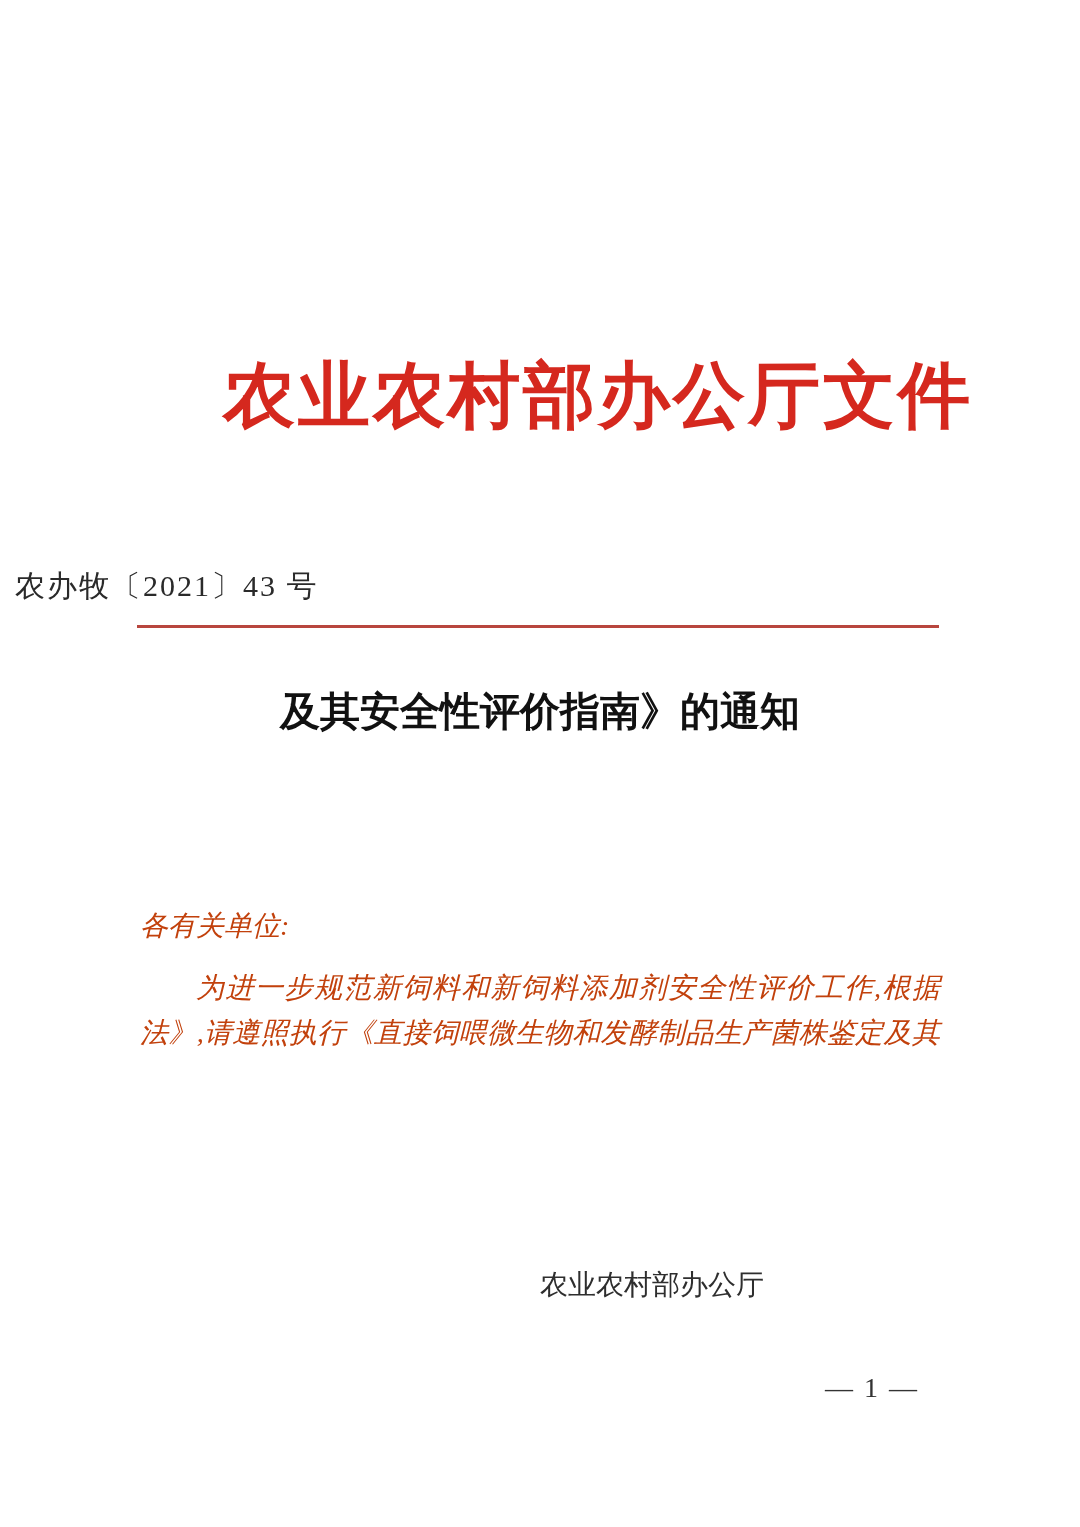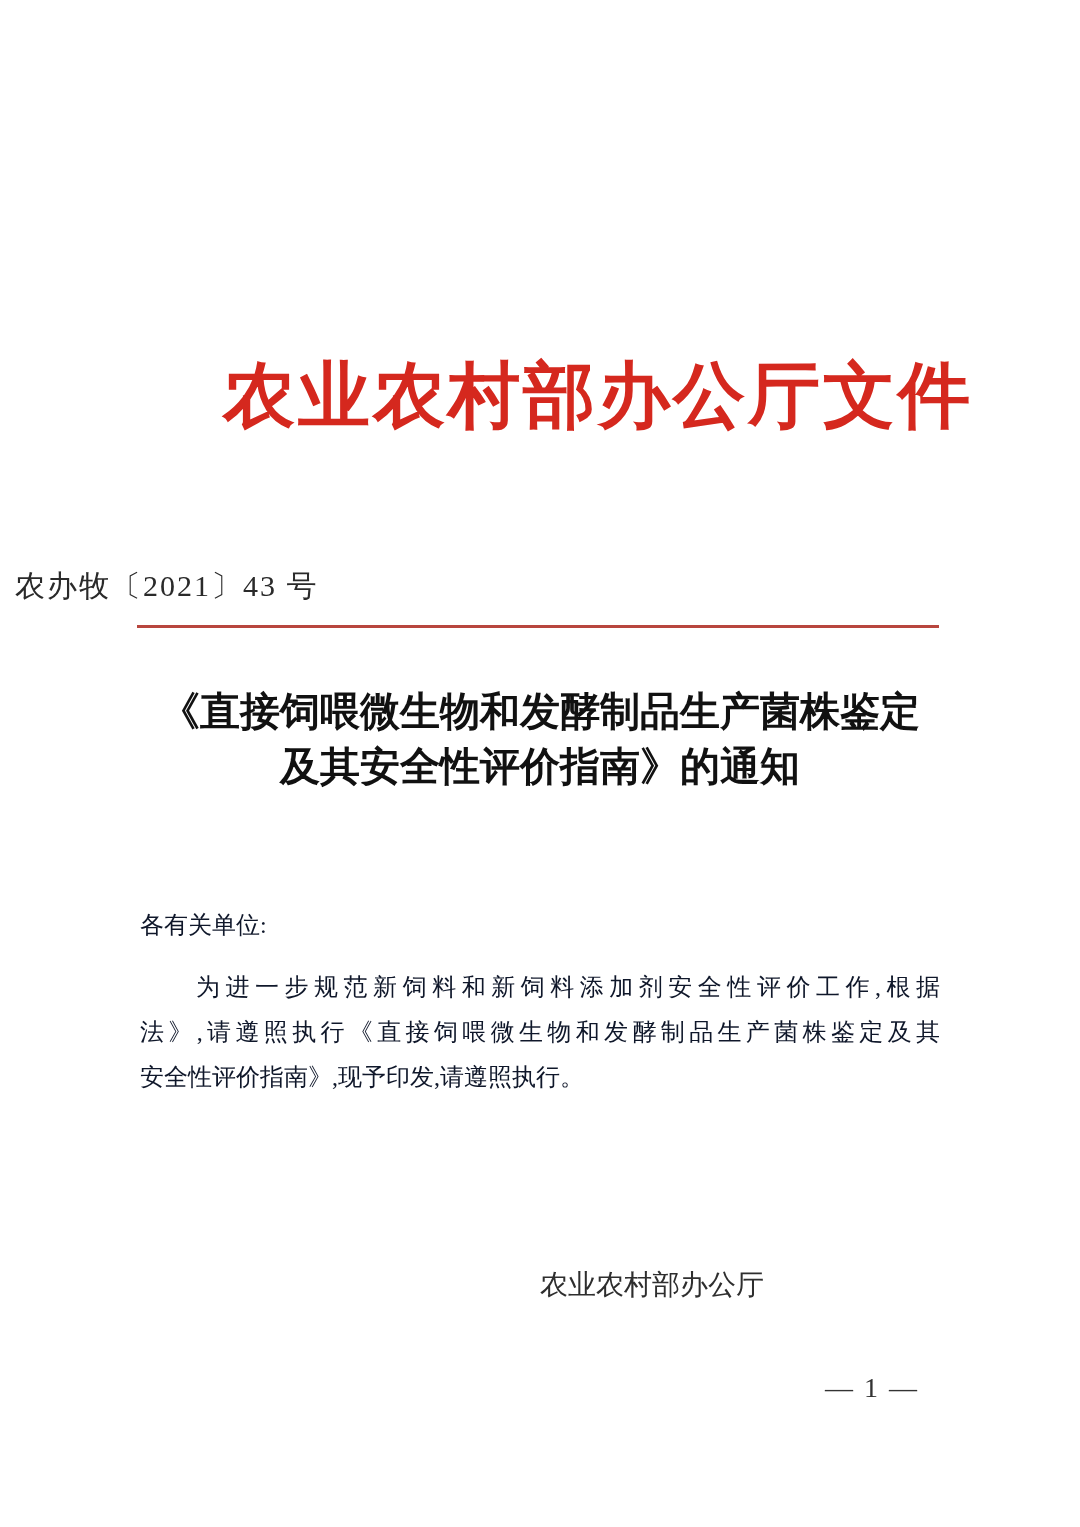--- a/index.html
+++ b/index.html
@@ -64,23 +64,24 @@
     line-height: 55px;
     font-weight: 700;
     color: #111111;
   }
   
   .body-block {
     position: absolute;
     top: 903px;
     left: 140px;
     width: 800px;
-    font-size: 24px;
+    font-size: 28px;
     line-height: 45px;
-    color: #0f172a;
+    color: #c2410c;
+    font-style: italic;
   }
   .body-line { width: 800px; }
   .just {
     text-align: justify;
     text-align-last: justify;
   }
   .indent { text-indent: 56px; margin-top: 17px; }
   
   .signature {
     position: absolute;
@@ -112,29 +113,27 @@
 
 <div class="page">
 
   <div class="letterhead">农业农村部办公厅文件</div>
 
   <div class="docnum">农办牧〔2021〕43 号</div>
 
   <div class="rule"></div>
 
   <div class="title">
-    <div class="title-line">《直接饲喂微生物和发酵制品生产菌株鉴定</div>
     <div class="title-line">及其安全性评价指南》的通知</div>
   </div>
 
   <div class="body-block">
     <div class="body-line">各有关单位:</div>
     <div class="body-line just indent">为进一步规范新饲料和新饲料添加剂安全性评价工作,根据</div>
     <div class="body-line just">法》,请遵照执行《直接饲喂微生物和发酵制品生产菌株鉴定及其</div>
-    <div class="body-line">安全性评价指南》,现予印发,请遵照执行。</div>
   </div>
 
   <div class="signature">
     <div>农业农村部办公厅</div>
   </div>
 
   <div class="pagenum">— 1 —</div>
 
 </div>
 

